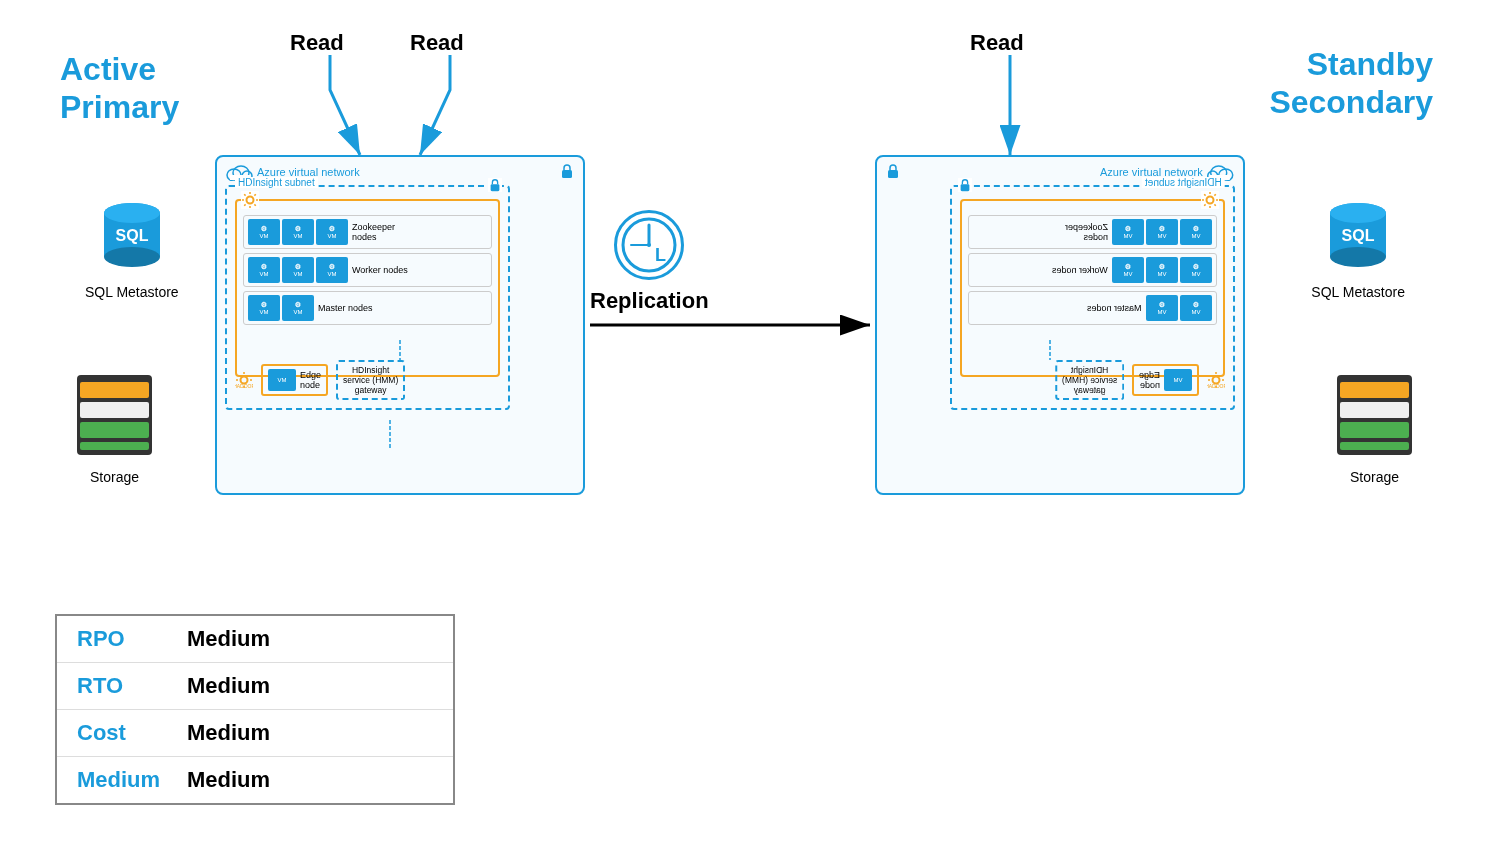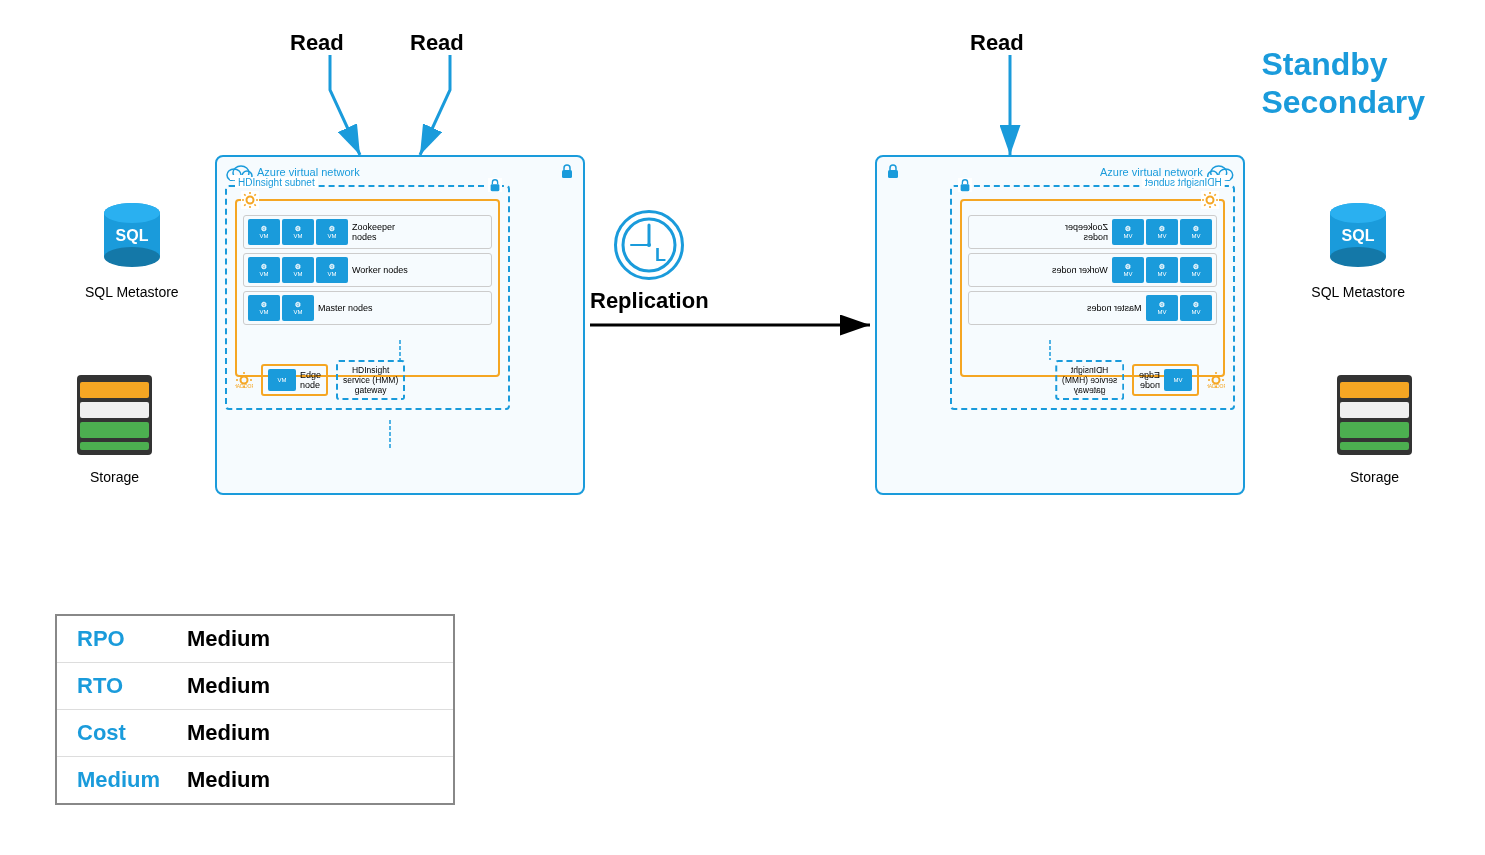--- a/index.html
+++ b/index.html
@@ -25,26 +25,27 @@
       top: 50px;
       color: #1a9bdb;
       font-size: 32px;
       font-weight: bold;
       line-height: 1.2;
     }
 
     
     .standby-secondary {
       position: absolute;
-      right: 60px;
+      right: 52px;
       top: 45px;
       color: #1a9bdb;
       font-size: 32px;
       font-weight: bold;
       line-height: 1.2;
+      text-align: right;
     }
 
     
     .read-label-left {
       position: absolute;
       left: 290px;
       top: 30px;
       font-size: 22px;
       font-weight: bold;
       color: #000;
@@ -189,20 +190,21 @@
       font-size: 22px;
       font-weight: bold;
       color: #000;
     }
   </style>
 </head>
 <body>
 
 <div class="main-container">
 
+  <div class="active-primary">Active<br>Primary</div>
 
   <div class="standby-secondary">Standby<br>Secondary</div>
 
   <div class="read-label-left">Read</div>
 
   <div class="write-label-left">Read</div>
 
   <div class="read-label-right">Read</div>
 
   <div class="sql-left">

